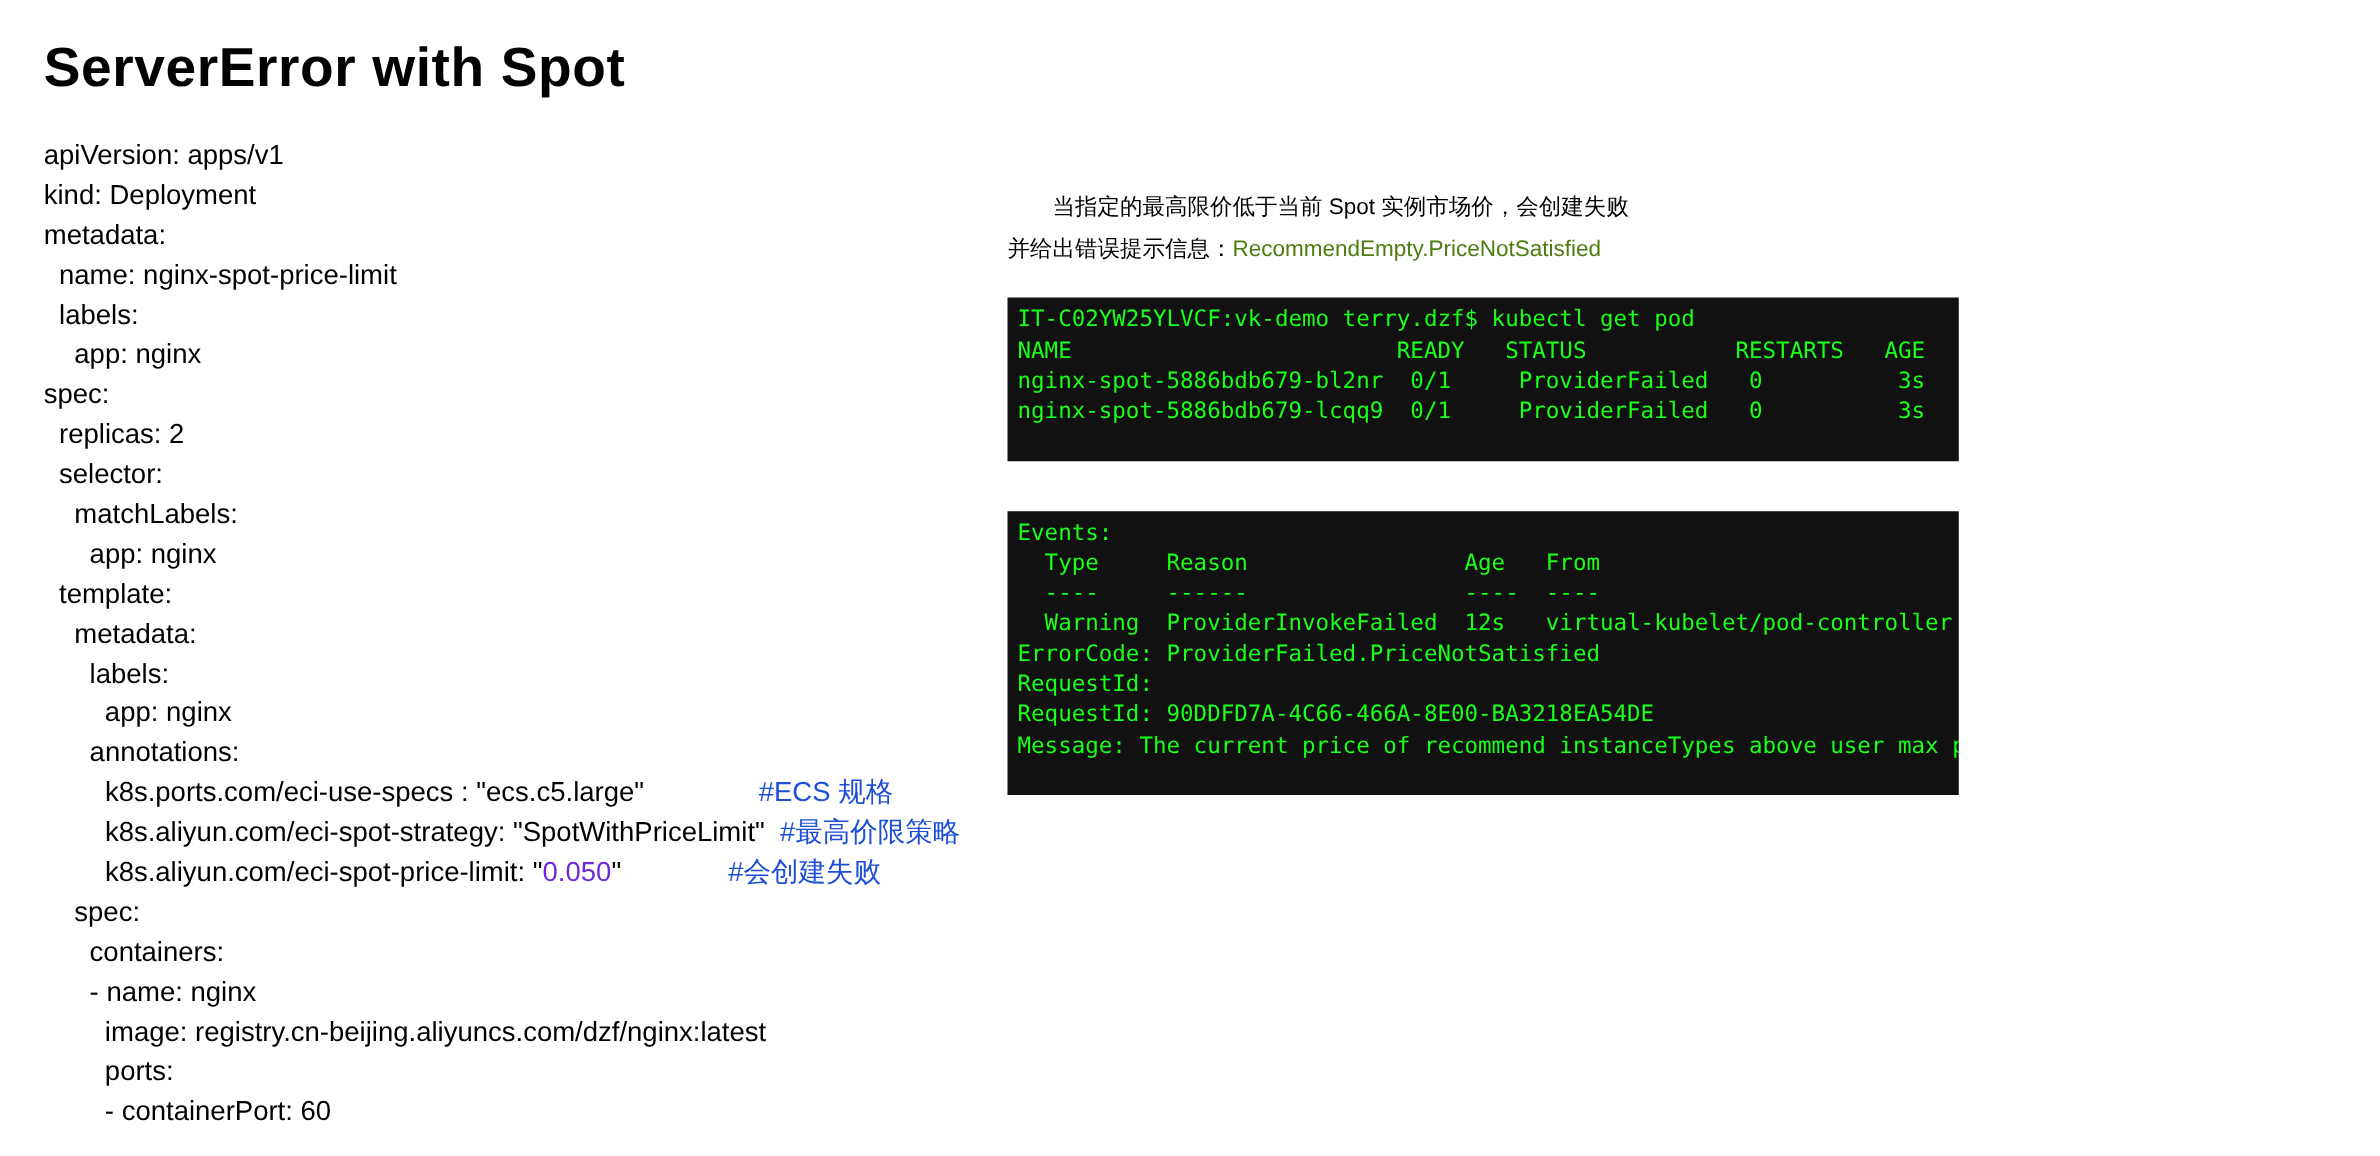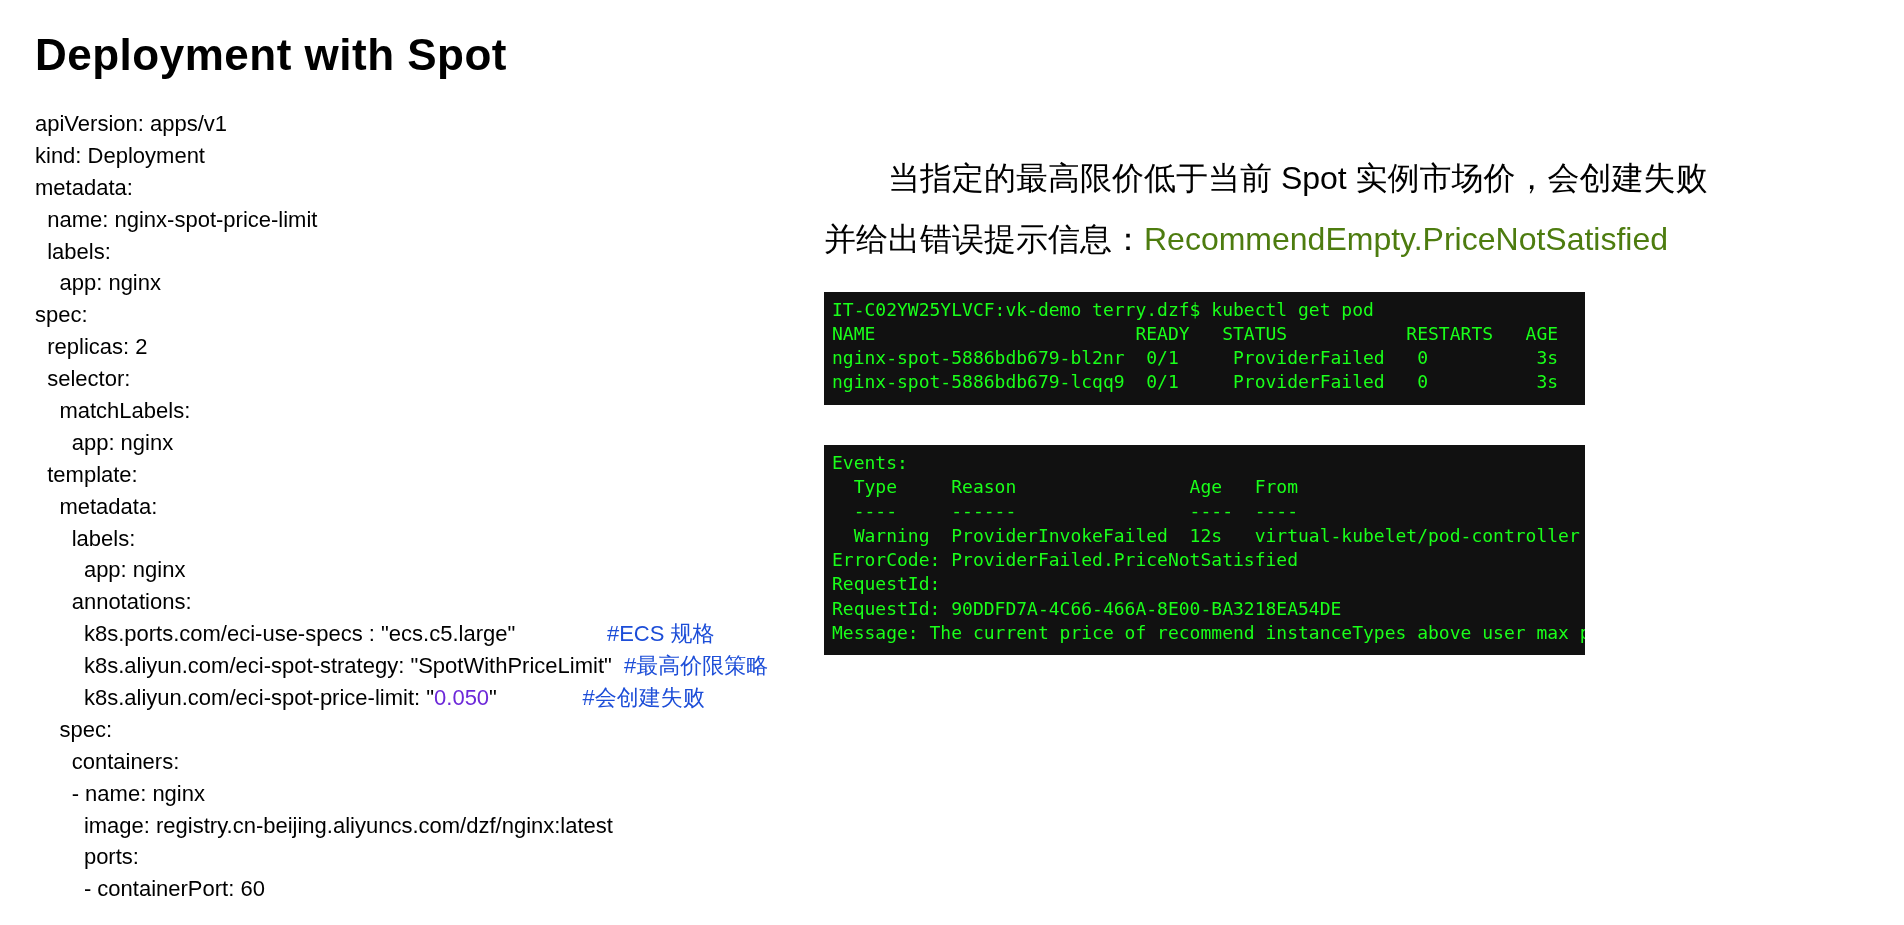--- a/index.html
+++ b/index.html
@@ -17,65 +17,65 @@
     position: relative;
   }
   h1.title {
     font-size: 44px;
     font-weight: 800;
     margin: 0 0 28px 0;
     letter-spacing: 0.5px;
   }
   .cols {
     display: flex;
-    gap: 69px;
+    gap: 51px;
   }
   .left {
     width: 720px;
     flex: 0 0 auto;
   }
   .right {
     flex: 1;
   }
   .yaml {
     font-family: Arial, sans-serif;
     font-size: 22px;
     line-height: 1.45;
     white-space: pre; 
     color: #000;
   }
   .yaml .highlight { color: #6d28d9; }
   .yaml .comment { color: #1d4ed8; }
   .desc {
-    font-size: 32px;
+    font-size: 18px;
     line-height: 1.9;
     margin-top: 40px;
     margin-bottom: 22px;
     white-space: normal;
   }
   .desc .err { color: #4d7c0f; font-weight: 400; }
   .term {
     background: #111;
     color: #1aff1a;
     font-family: "Menlo", "Consolas", monospace;
     font-size: 18px;
     line-height: 1.35;
-    padding: 6px 8px 10px 8px;
+    padding: 6px 8px 27px 8px;
     white-space: pre;
     width: 745px;
     overflow: hidden;
     margin-bottom: 40px;
   }
   .term.big { margin-bottom: 0; }
 </style>
 </head>
 <body>
 
 <div class="page">
-  <h1 class="title">Deployment with Spot</h1>
+  <h1 class="title">ServerError with Spot</h1>
 
   <div class="cols">
 
     <div class="left">
 <div class="yaml">apiVersion: <span>apps/v1</span>
 kind: <span>Deployment</span>
 metadata:
   name: <span>nginx-spot-price-limit</span>
   labels:
     app: <span>nginx</span>

